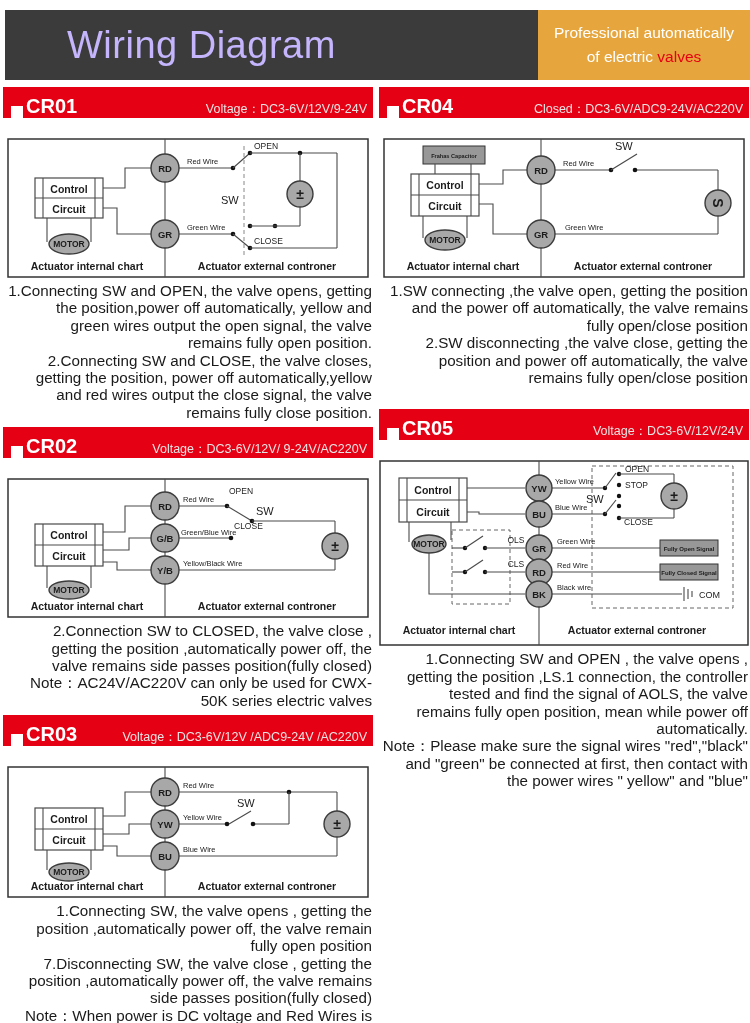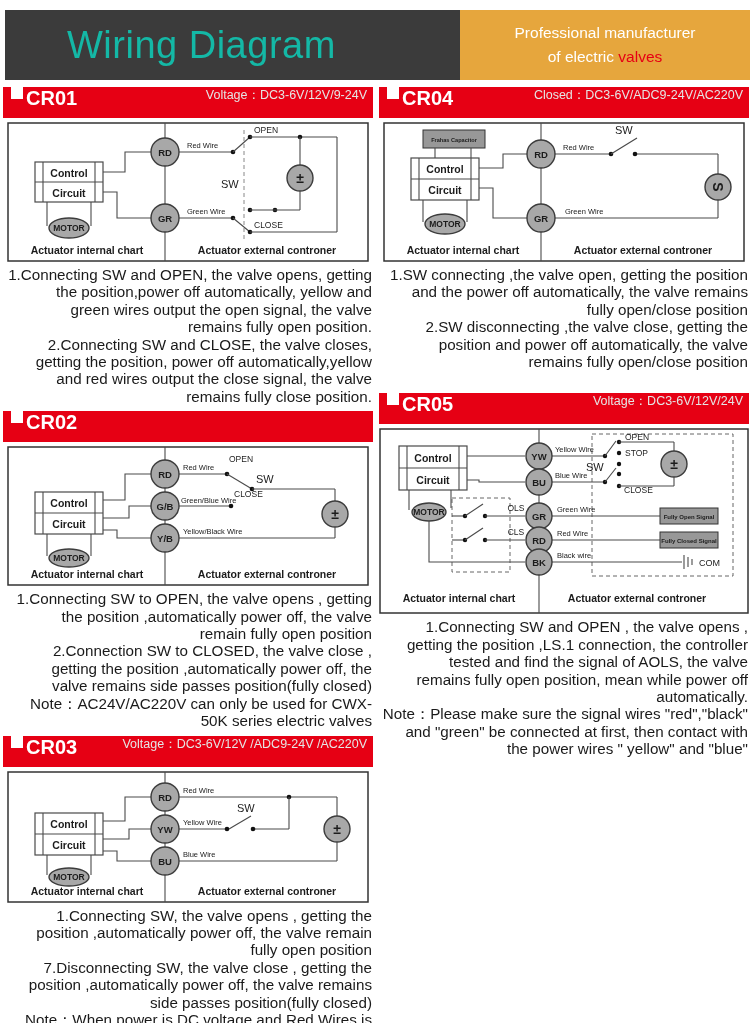--- a/index.html
+++ b/index.html
@@ -3,36 +3,36 @@
 <meta charset="utf-8">
 <style>
   * { margin:0; padding:0; box-sizing:border-box; }
   html,body { width:750px; }
   body {
     width:750px; height:1023px; overflow:hidden; background:#fff;
     font-family:"Liberation Sans", sans-serif; color:#1a1a1a; position:relative;
   }
   .topbar { display:flex; margin:10px 0 7px 5px; width:745px; height:70px; }
   .title-box {
-    background:var(--header_dark,#3b3b3b); color:#14b8a6; width:455px;
+    background:var(--header_dark,#3b3b3b); color:#c4b5fd; width:533px;
     display:flex; align-items:center; padding-left:62px;
     font-size:38px; letter-spacing:0.5px;
   }
   .tag-box {
     background:var(--brand_yellow,#e6a63d); color:#fff; flex:1;
     display:flex; flex-direction:column; justify-content:center; text-align:center;
     font-size:15.5px; line-height:1.55;
   }
   .tag-box .hl { color:var(--accent_red,#e60014); }
   .columns { display:flex; gap:6px; padding-left:3px; }
   .col { width:370px; display:flex; flex-direction:column; }
   .section { display:flex; flex-direction:column; }
   .sec-header {
     background:var(--accent_red,#e60014); height:31px; flex:0 0 31px;
-    display:flex; align-items:flex-start; padding:0 6px 0 8px; margin-bottom:4px;
+    display:flex; align-items:flex-end; padding:0 6px 0 8px; margin-bottom:20px;
   }
   .sq { width:12px; height:12px; background:#fff; display:inline-block; margin-right:3px; flex:0 0 12px; }
   .sec-title { color:#fff; font-weight:bold; font-size:20px; }
   .sec-voltage { margin-left:auto; font-size:12.5px; font-weight:normal; color:#e5e5e5; white-space:nowrap; }
   svg.diag { display:block; background:#fff; width:100%; }
   .desc { font-size:15.2px; line-height:17.4px; padding:4px 1px 6px 3px;text-align:right; }
   .desc p { padding-left:13px; text-indent:-13px; }
   .desc p.note { padding-left:0; text-indent:0; }
   .mb-cr04 { margin-bottom:17px; }
   
@@ -59,21 +59,21 @@
   .t-com { font-size:9px; }
 </style>
 </head>
 <body>
 
 <header class="topbar">
   <div class="title-box">
     <span>Wiring Diagram</span>
   </div>
   <div class="tag-box">
-    <div>Professional manufacturer</div>
+    <div>Professional automatically</div>
     <div><span>of electric </span><span class="hl">valves</span></div>
   </div>
 </header>
 
 <div class="columns">
 
   <div class="col">
 
     <section class="section">
       <div class="sec-header">
@@ -149,20 +149,21 @@
       <div class="desc">
         <p>1.Connecting SW and OPEN, the valve opens, getting the position,power off automatically, yellow and green wires output the open signal, the valve remains fully open position.</p>
         <p>2.Connecting SW and CLOSE, the valve closes, getting the position, power off automatically,yellow and red wires output the close signal, the valve remains fully close position.</p>
       </div>
     </section>
 
     <section class="section">
       <div class="sec-header">
         <span class="sq"></span>
         <span class="sec-title">CR02</span>
+        <span class="sec-voltage">Voltage：DC3-6V/12V/ 9-24V/AC220V</span>
       </div>
       <svg class="diag" viewBox="0 0 362 140" height="140">
         <rect class="frame" x="1" y="1" width="360" height="138"></rect>
         <line class="w" x1="158" y1="1" x2="158" y2="139"></line>
         <g>
           <rect class="box" x="28" y="46" width="68" height="42"></rect>
           <line class="w" x1="36" y1="46" x2="36" y2="88"></line>
           <line class="w" x1="88" y1="46" x2="88" y2="88"></line>
           <line class="w" x1="28" y1="67" x2="96" y2="67"></line>
           <text class="t-unit" x="62" y="61">Control</text>
@@ -210,21 +211,20 @@
         <g>
           <line class="w" x1="328" y1="43" x2="328" y2="55"></line>
           <circle class="term" cx="328" cy="68" r="13"></circle>
           <text class="t-pm" x="328" y="73">±</text>
           <line class="w" x1="328" y1="81" x2="328" y2="92"></line>
         </g>
         <text class="t-cap" x="80" y="132">Actuator internal chart</text>
         <text class="t-cap" x="260" y="132">Actuator external controner</text>
       </svg>
       <div class="desc">
-        <p>1.Connecting SW to OPEN, the valve opens , getting the position ,automatically power off, the valve remain fully open position</p>
         <p>2.Connection SW to CLOSED, the valve close , getting the position ,automatically power off, the valve remains side passes position(fully closed)</p>
         <p class="note">Note：AC24V/AC220V can only be used for CWX-50K series electric valves</p>
       </div>
     </section>
 
     <section class="section">
       <div class="sec-header">
         <span class="sq"></span>
         <span class="sec-title">CR03</span>
         <span class="sec-voltage">Voltage：DC3-6V/12V /ADC9-24V /AC220V</span>

